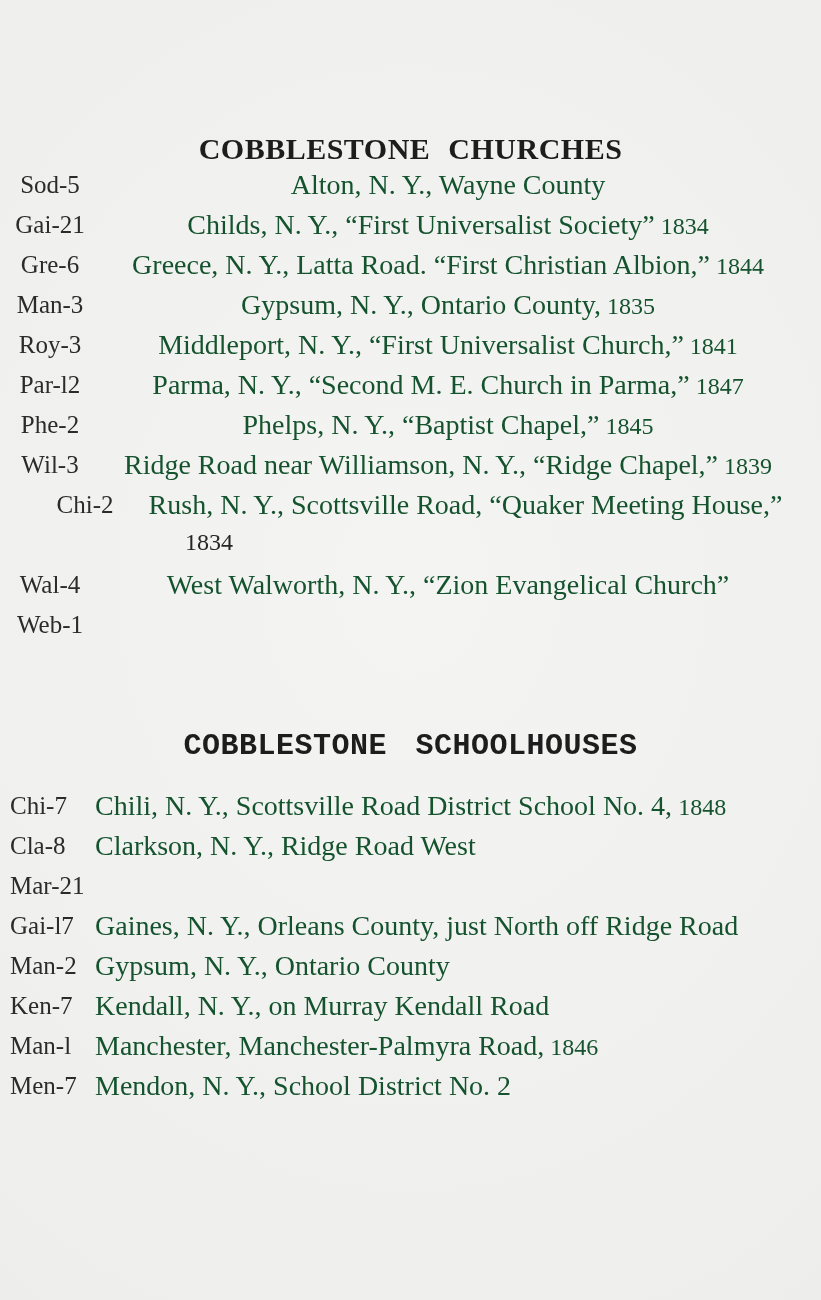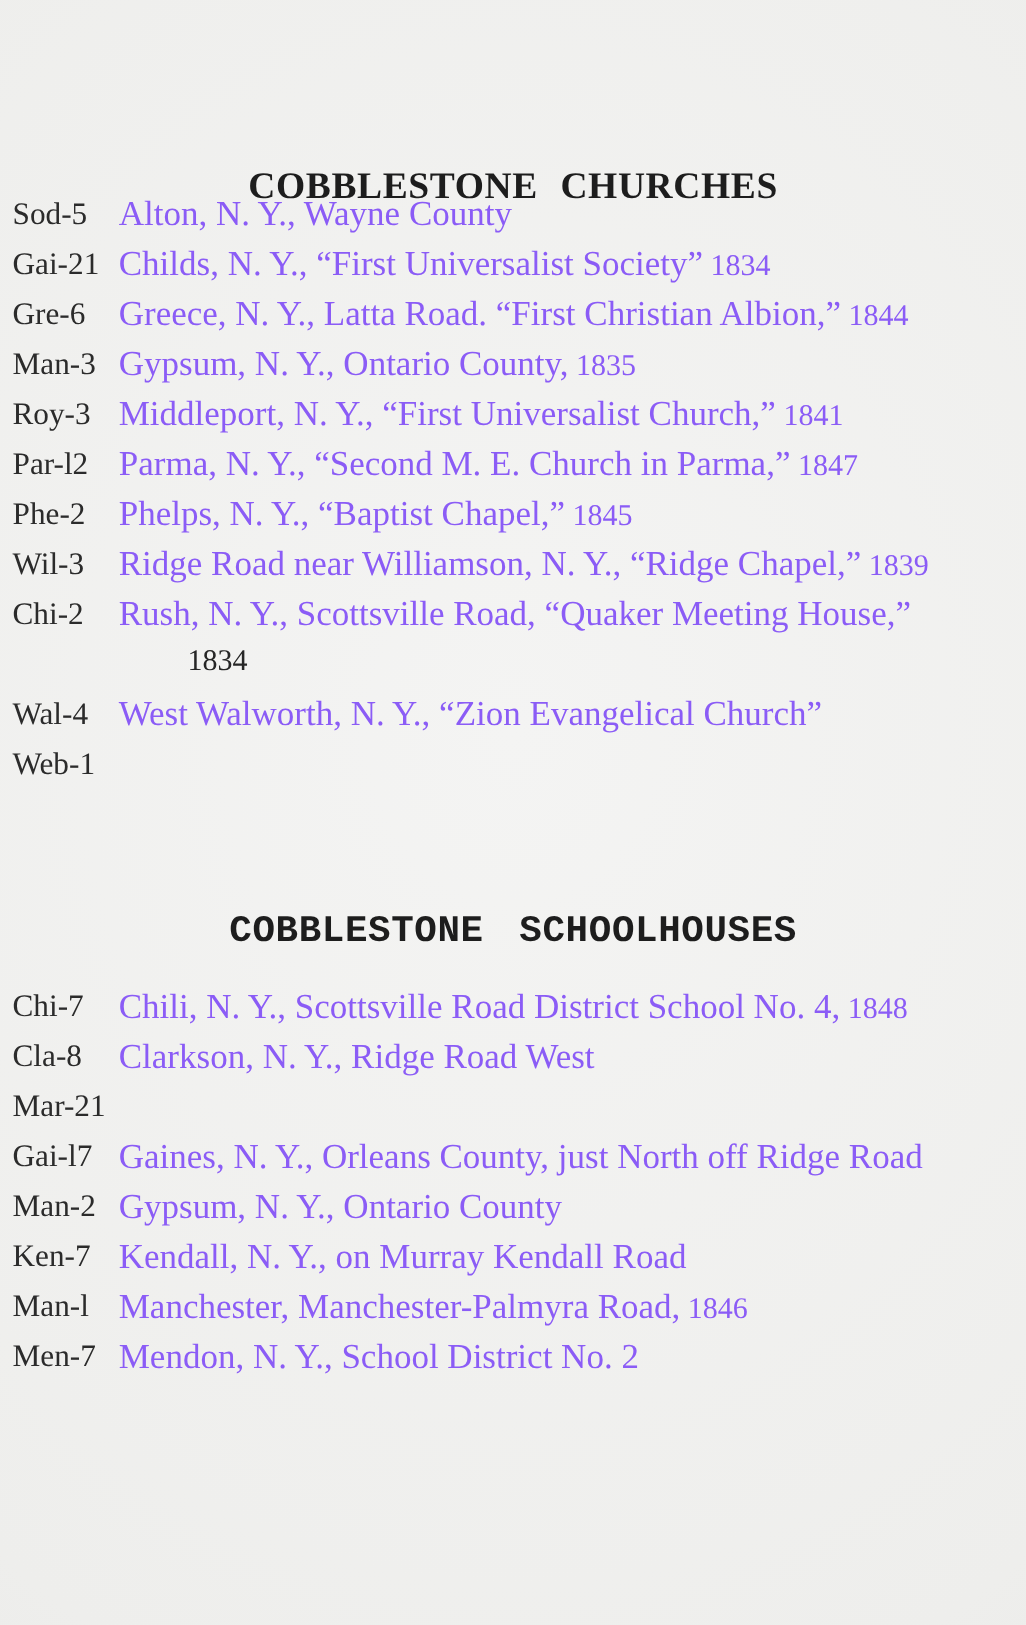--- a/index.html
+++ b/index.html
@@ -57,49 +57,49 @@
   }
 
   .entry-list {
     position: absolute;
     left: 0;
     right: 0;
     list-style: none;
     margin: 0;
     padding: 0;
   }
-  .list-churches { top: 155px; }
+  .list-churches { top: 168px; text-align: center; }
   .list-schools  { top: 789px; }
 
   .entry {
     display: block;
     height: 40px;
     position: relative;
   }
-  .entry.tall { height: 80px; }
+  .entry.tall { height: 80px; margin-left: 35px; }
 
   .entry-code {
     position: absolute;
     left: 10px;
     top: 2px;
     width: 80px;
     font-size: 25px;
     line-height: 30px;
     white-space: nowrap;
     color: #2b2b2b;
   }
   .entry-desc {
     position: absolute;
     left: 95px;
     top: 0;
     right: 20px;
     font-size: 28px;
     line-height: 33px;
     white-space: nowrap;
-    color: #8b5cf6;
+    color: #14532d;
   }
   .entry-year {
     font-size: 24px;
   }
   .entry-cont {
     position: absolute;
     left: 150px;
     top: 38px;
     font-size: 24px;
     line-height: 33px;

